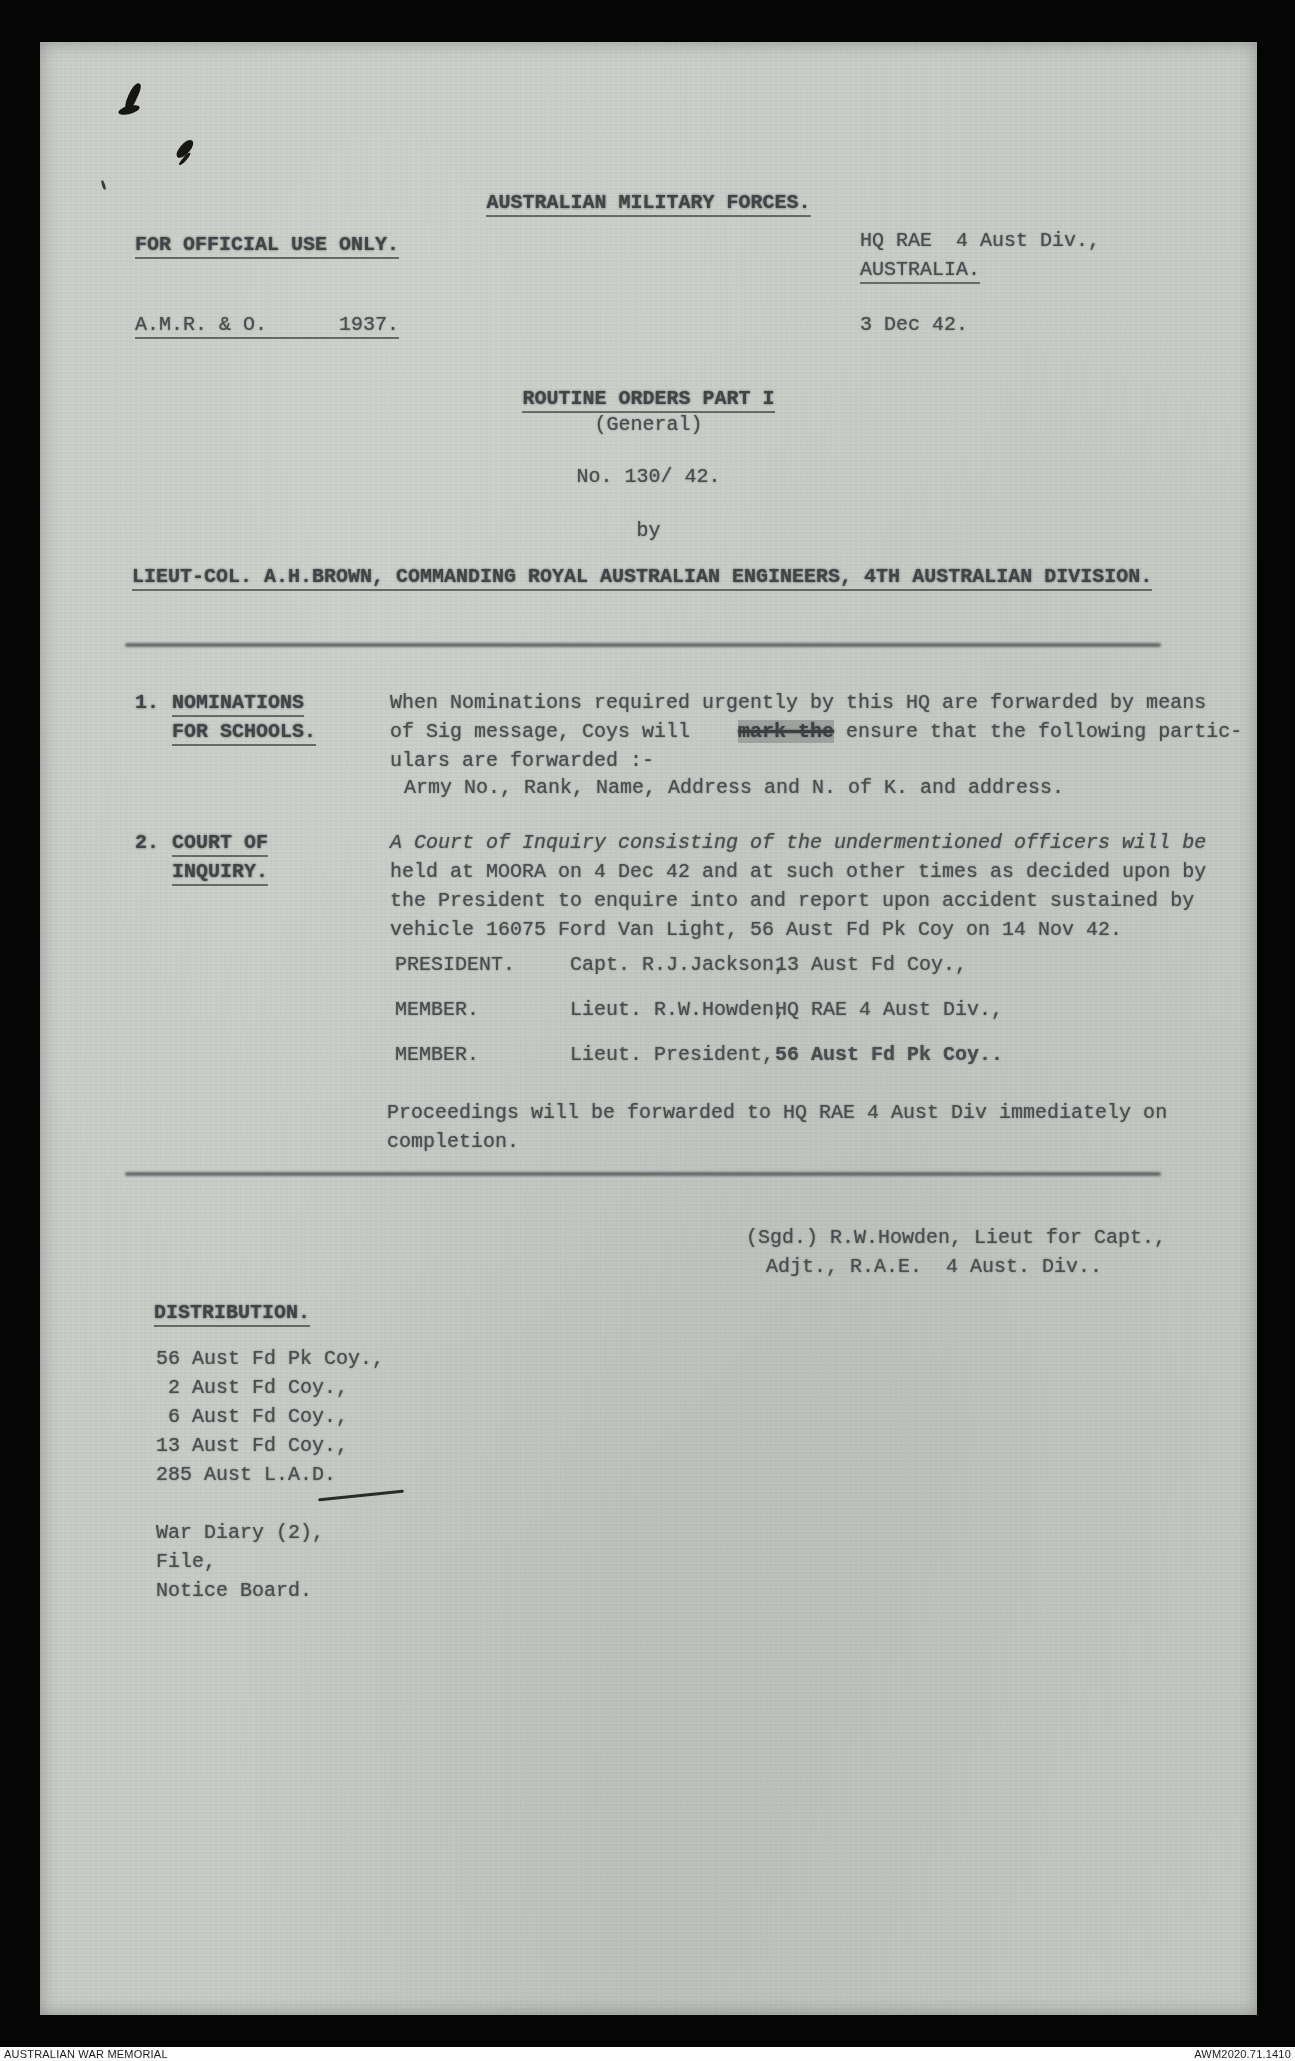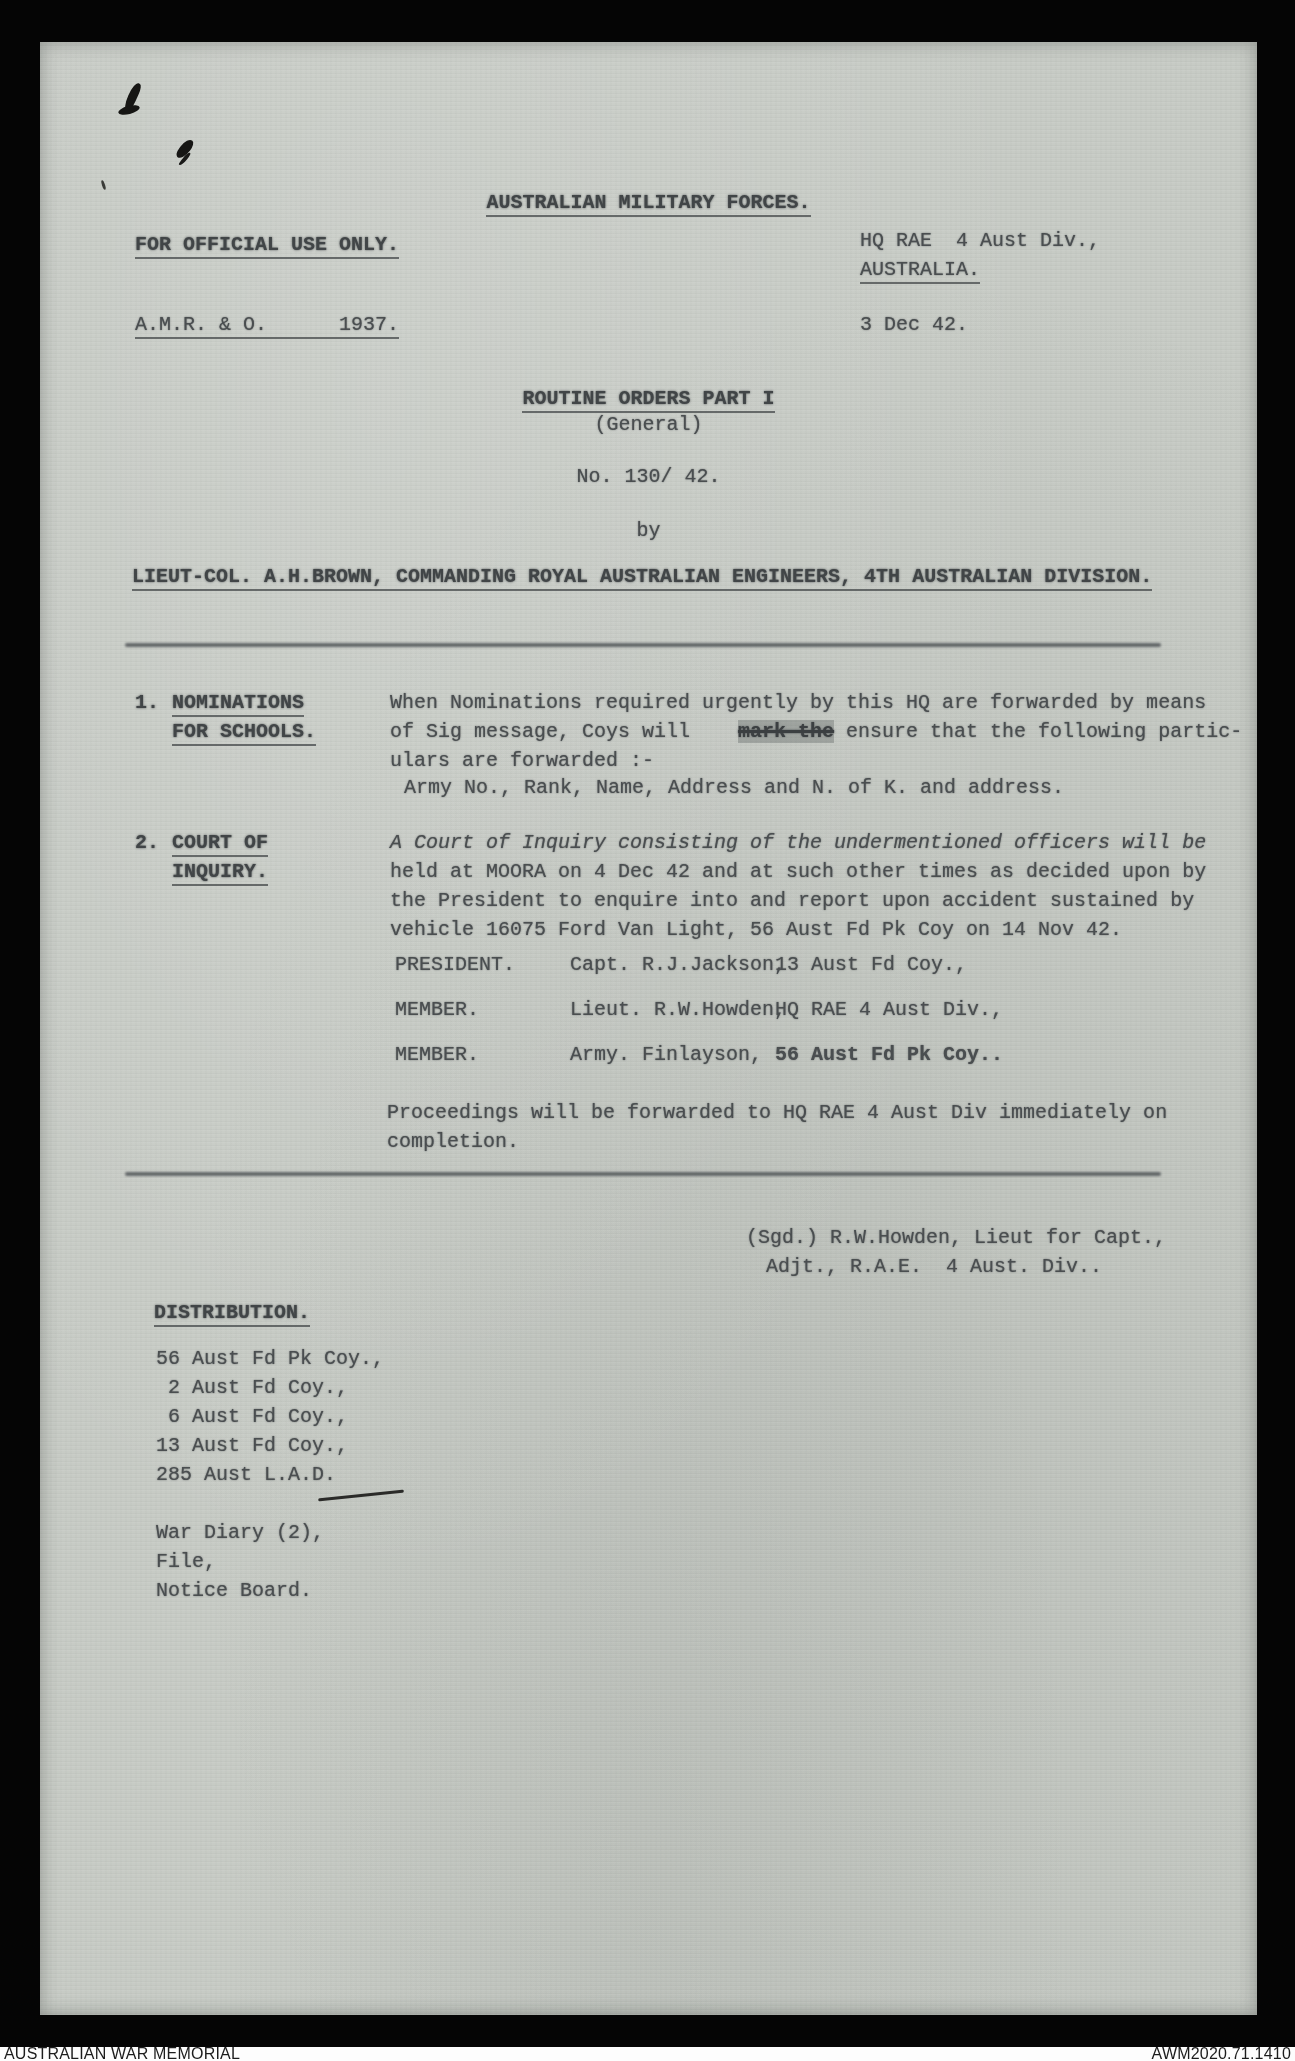--- a/index.html
+++ b/index.html
@@ -30,21 +30,21 @@
   .defect{position:absolute;background:#161614;}
   #mark1{left:88px;top:40px;width:9px;height:30px;border-radius:60% 40% 50% 60%;transform:rotate(24deg);}
   #mark1b{left:78px;top:64px;width:22px;height:8px;border-radius:50%;transform:rotate(-14deg);}
   #mark2{left:140px;top:96px;width:10px;height:22px;border-radius:55% 45% 60% 40%;transform:rotate(38deg);box-shadow:6px 8px 0 -3px #1a1a18;}
   #mark3{left:62px;top:138px;width:3px;height:10px;border-radius:50%;transform:rotate(-18deg);opacity:0.8;}
   #penstroke{position:absolute;left:278px;top:1452px;width:86px;height:2.5px;background:#2b2b29;
              transform:rotate(-6deg);border-radius:2px;}
   
   #footer{position:absolute;left:0;bottom:0;width:100%;height:14px;background:#fdfdfd;
     display:flex;justify-content:space-between;align-items:center;padding:0 4px;box-sizing:border-box;
-    font-family:"Liberation Sans","DejaVu Sans",sans-serif;font-size:16px;color:#1c1c1c;letter-spacing:0.2px;}
+    font-family:"Liberation Sans","DejaVu Sans",sans-serif;font-size:11px;color:#1c1c1c;letter-spacing:0.2px;}
 </style>
 </head>
 <body>
 
 <div id="page">
   <div id="paper">
 
     <span class="defect" id="mark1"></span>
     <span class="defect" id="mark1b"></span>
     <span class="defect" id="mark2"></span>
@@ -90,21 +90,21 @@
 
       <div class="t" style="left:355px;top:908px;">PRESIDENT.</div>
       <div class="t" style="left:530px;top:908px;">Capt. R.J.Jackson,</div>
       <div class="t" style="left:735px;top:908px;">13 Aust Fd Coy.,</div>
 
       <div class="t" style="left:355px;top:953px;">MEMBER.</div>
       <div class="t" style="left:530px;top:953px;text-align:right;">Lieut. R.W.Howden,</div>
       <div class="t" style="left:735px;top:953px;">HQ RAE 4 Aust Div.,</div>
 
       <div class="t" style="left:355px;top:998px;">MEMBER.</div>
-      <div class="t" style="left:530px;top:998px;">Army. Finlayson,</div>
+      <div class="t" style="left:530px;top:998px;">Lieut. President,</div>
       <div class="t" style="left:735px;top:998px;font-weight:bold;">56 Aust Fd Pk Coy..</div>
 
       <div class="t" style="left:347px;top:1056px;">Proceedings will be forwarded to HQ RAE 4 Aust Div immediately on</div>
       <div class="t" style="left:347px;top:1085px;">completion.</div>
 
       <div class="rule" style="top:1130px;"></div>
 
       <div class="t" style="left:706px;top:1181px;">(Sgd.) R.W.Howden, Lieut for Capt.,</div>
       <div class="t" style="left:726px;top:1210px;">Adjt., R.A.E.  4 Aust. Div..</div>
 

